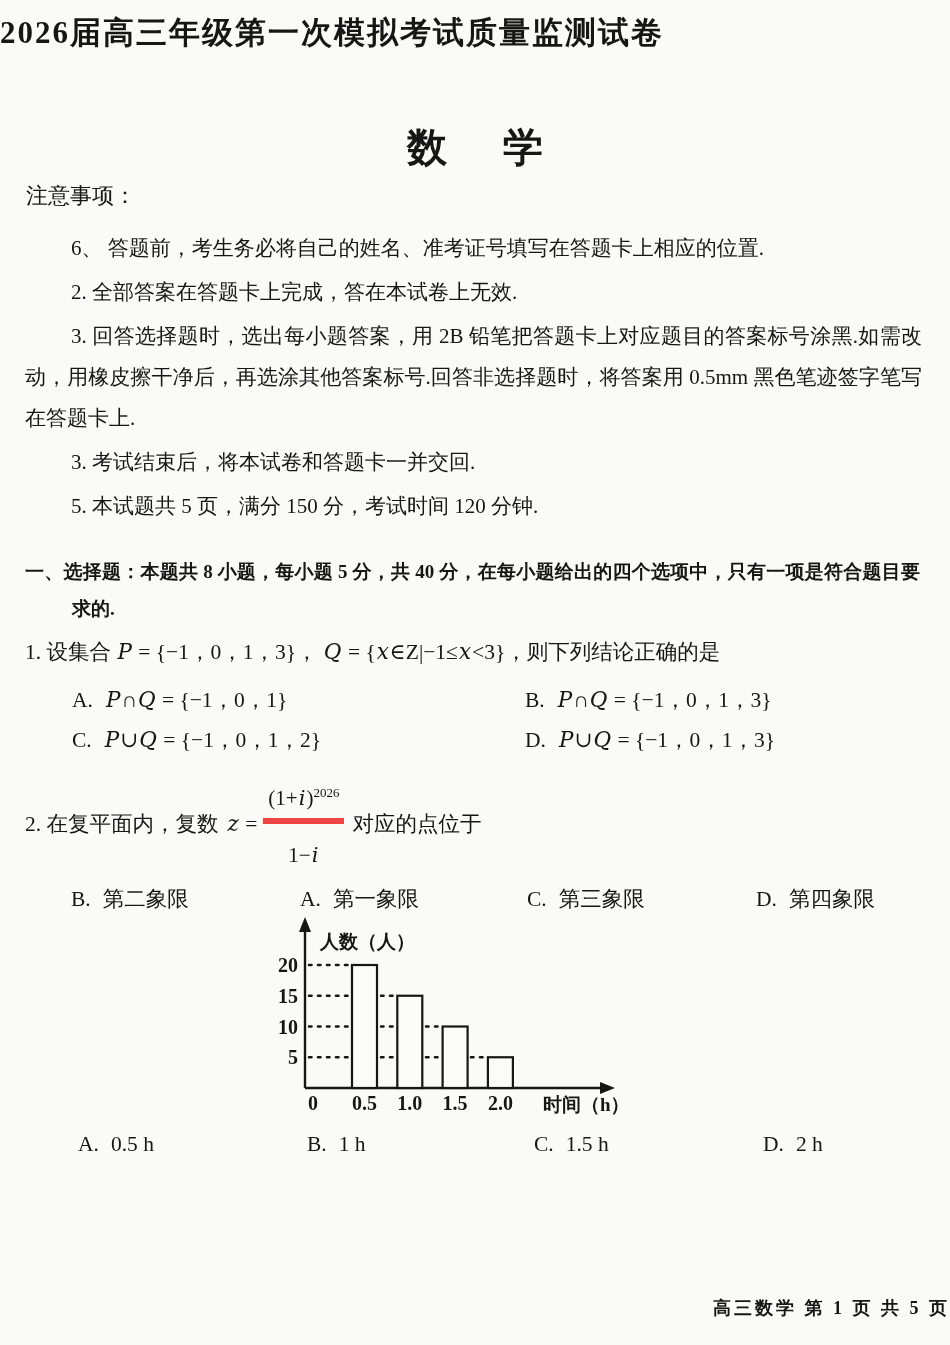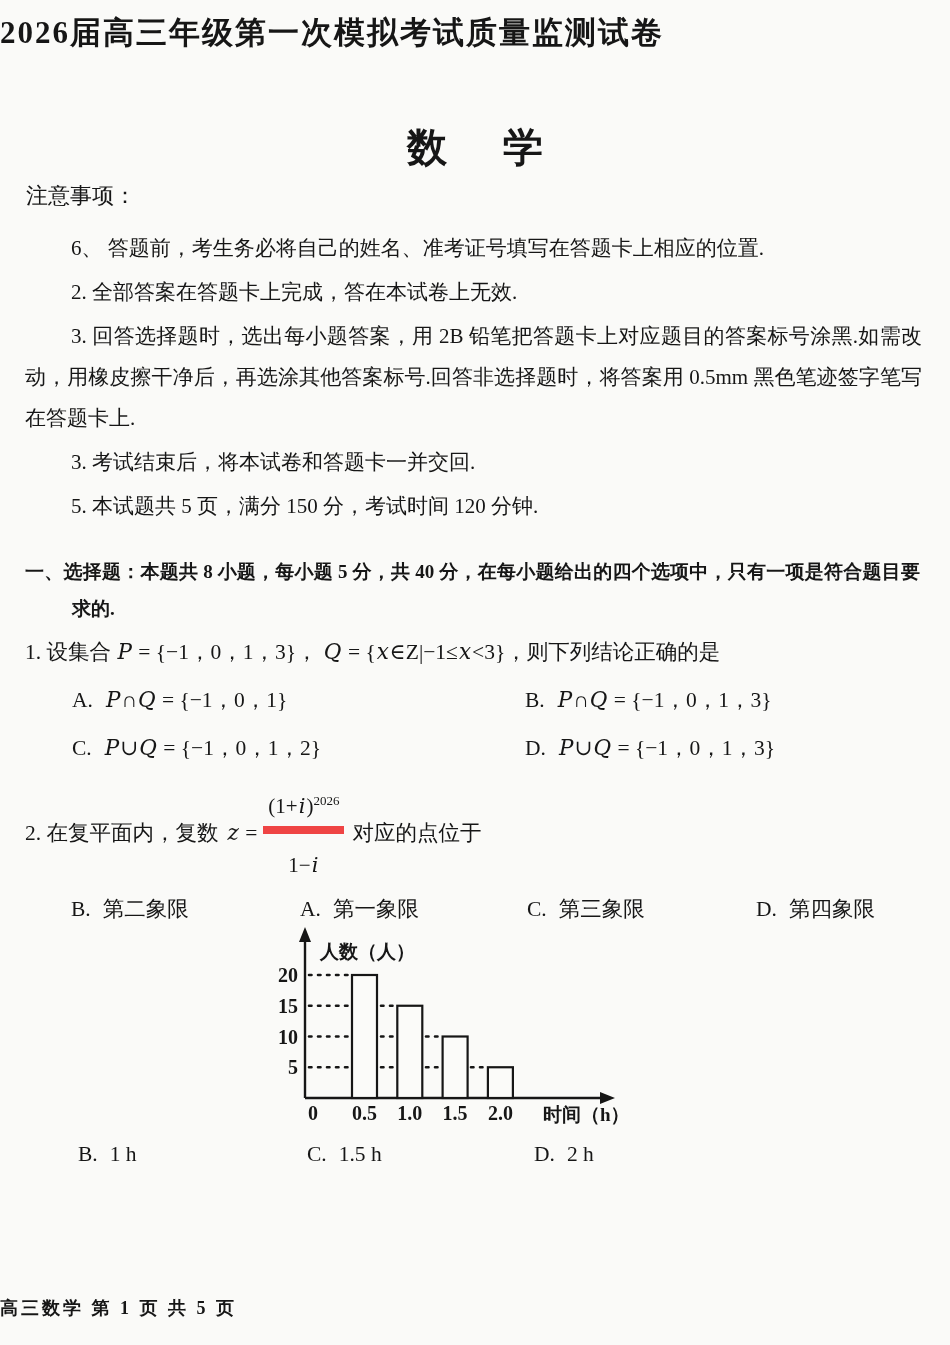--- a/index.html
+++ b/index.html
@@ -13,40 +13,40 @@
   .notices-heading{margin:6px 0 0 26px;font-size:22px;font-weight:400;}
   .notices{margin:17px 28px 0 25px;font-size:21px;}
   .notice-item{margin:0 0 3px 0;line-height:41px;text-indent:46px;text-align:justify;}
   .section-heading{
     margin:26px 30px 0 25px;font-size:19px;font-weight:700;line-height:37px;
     padding-left:47px;text-indent:-47px;text-align:justify;
   }
   .question{font-size:21.5px;}
   .stem{margin:8px 28px 0 25px;line-height:34px;}
   .math i{font-family:"DejaVu Serif",serif;font-style:italic;padding:0 1px;}
-  .opts-2col{display:grid;grid-template-columns:453px 1fr;row-gap:19px;margin:16px 0 0 72px;}
+  .opts-2col{display:grid;grid-template-columns:453px 1fr;row-gap:11px;margin:16px 0 0 72px;}
   .opts-4col{display:grid;grid-template-columns:229px 227px 229px 1fr;margin:12px 0 0 71px;}
   .opt-label{margin-right:12px;}
   .q2-stem{margin-top:22px;display:flex;align-items:center;}
   .formula{display:inline-flex;align-items:center;margin:0 8px;}
   .frac{display:inline-flex;flex-direction:column;text-align:center;margin-left:6px;vertical-align:middle;font-size:21px;}
-  .frac .num{padding:0 5px 3px;border-bottom:8px solid #ef4444;}
+  .frac .num{padding:0 5px 3px;border-bottom:6px solid #ef4444;}
   .frac .num sup{font-size:13px;}
   .frac .den{padding-top:14px;}
   .q3-stem{margin:20px 28px 0 25px;line-height:45px;padding-left:23px;text-indent:-23px;text-align:justify;}
   .chart{position:relative;margin:2px 0 0 250px;width:400px;height:207px;}
   #chart-svg text{font-family:"Liberation Serif","DejaVu Serif",serif;font-weight:700;fill:#161616;}
   #chart-svg .tick{font-size:20px;}
   #chart-svg .albl{font-size:19px;}
   #chart-svg .ax{stroke:#161616;stroke-width:2.4;}
   #chart-svg .ah{fill:#161616;}
   #chart-svg .grid{stroke:#161616;stroke-width:2.6;stroke-dasharray:2.5 6.5;stroke-linecap:round;}
   #chart-svg .bar{fill:#fbfbf9;stroke:#161616;stroke-width:2.2;}
   .q3-opts{margin-left:78px;margin-top:10px;}
-  .page-footer{position:absolute;top:1296px;left:0;width:100%;text-align:left;
+  .page-footer{position:absolute;top:1296px;left:0;width:100%;text-align:right;
     font-size:18px;font-weight:700;letter-spacing:3px;}
 </style>
 </head>
 <body>
 
 <div class="page-title">2026届高三年级第一次模拟考试质量监测试卷</div>
 <div class="subject-title">数 学</div>
 
 <div class="notices-heading">注意事项：</div>
 <div class="notices">
@@ -132,20 +132,23 @@
         <text x="48" y="118.5" class="tick" text-anchor="end">10</text>
         <text x="48" y="87.75" class="tick" text-anchor="end">15</text>
         <text x="48" y="57" class="tick" text-anchor="end">20</text>
         <text x="63" y="195" class="tick" text-anchor="middle">0</text>
         <text x="70" y="33" class="albl">人数（人）</text>
         <text x="293" y="196" class="albl">时间（h）</text>
       </svg>
   </div>
   <div class="opts-4col q3-opts">
     <div class="opt">
+      <span class="opt-label">A.</span><span>0.5 h</span>
+    </div>
+    <div class="opt">
       <span class="opt-label">B.</span><span>1 h</span>
     </div>
     <div class="opt">
       <span class="opt-label">C.</span><span>1.5 h</span>
     </div>
     <div class="opt">
       <span class="opt-label">D.</span><span>2 h</span>
     </div>
   </div>
 </div>

